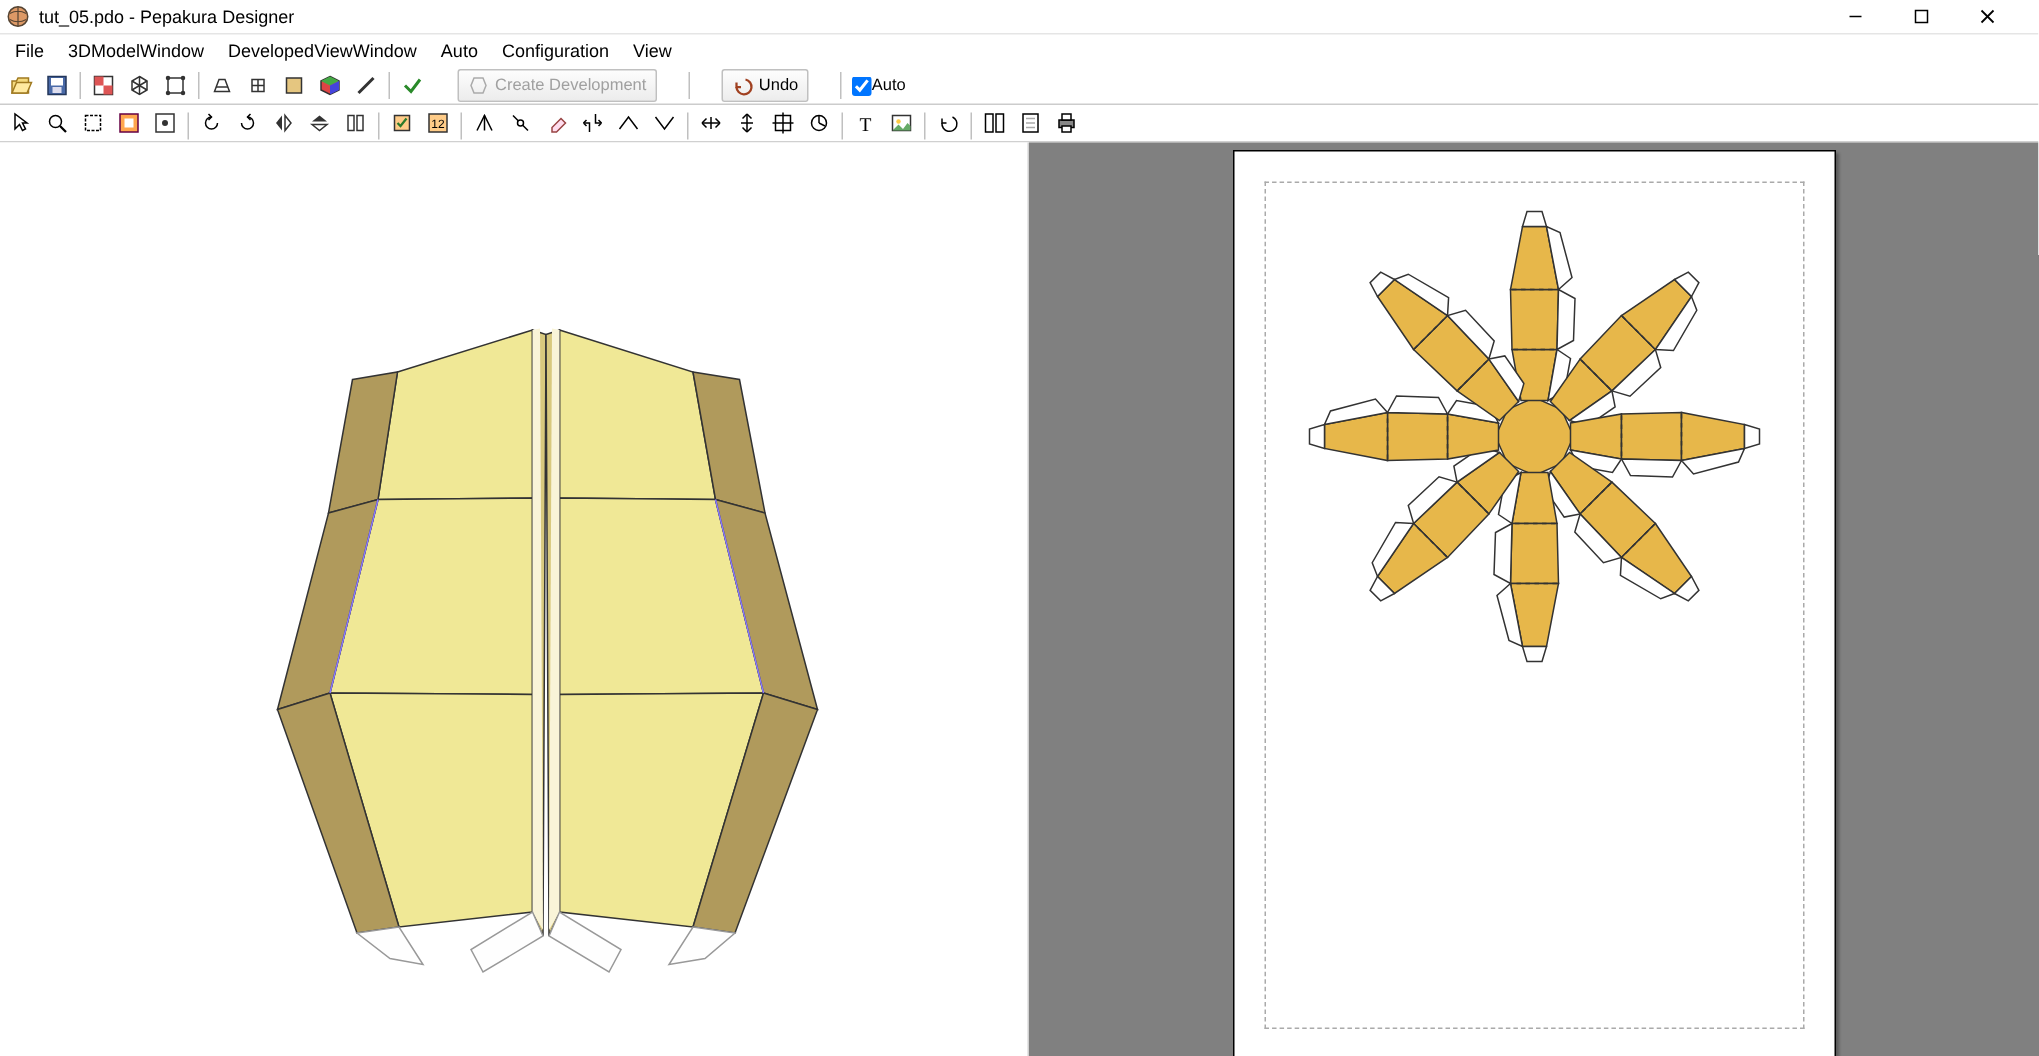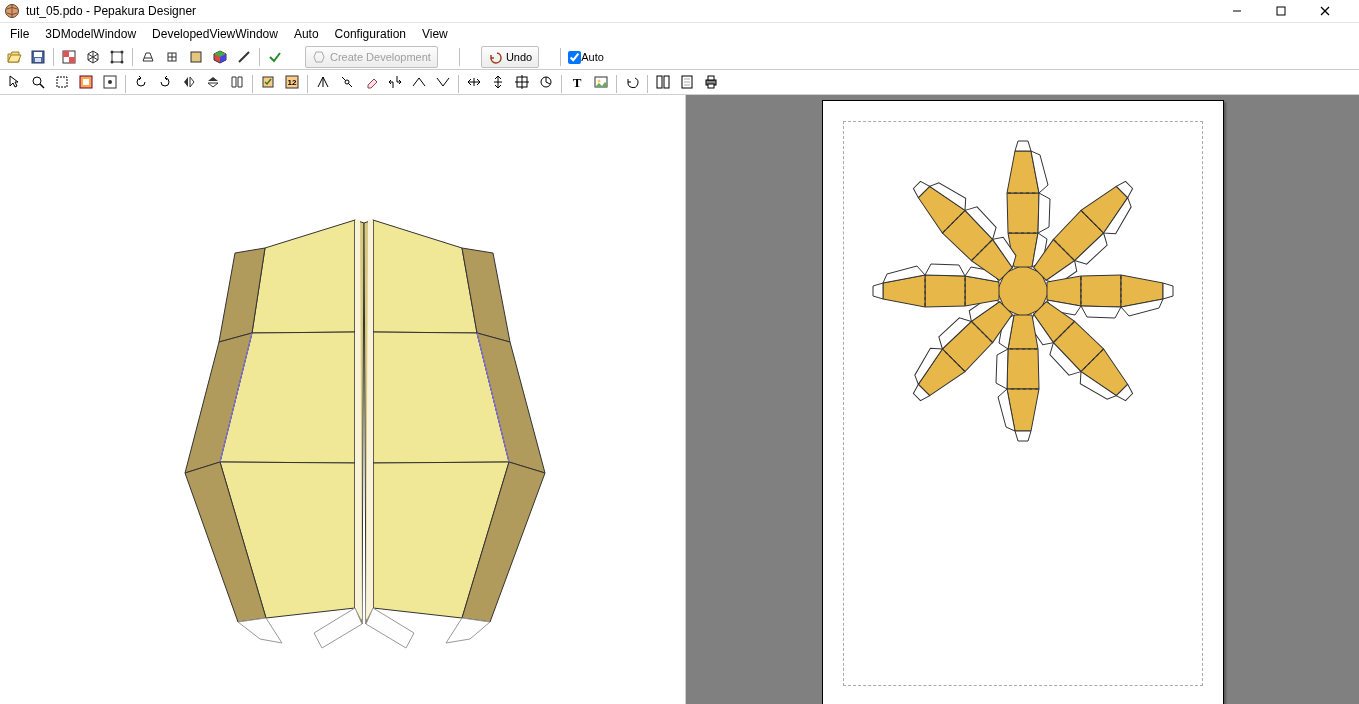--- a/index.html
+++ b/index.html
@@ -60,21 +60,20 @@
     padding: 1px 2px;
     border-bottom: 1px solid #ccc;
     gap: 0;
   }
   .toolbar-row2 {
     display: flex;
     align-items: flex-end;
     padding: 1px 2px;
     border-bottom: 1px solid #d0d0d0;
     gap: 0;
-    font-weight: bold;
   }
   .tb-btn {
     width: 20px;
     height: 20px;
     display: flex;
     align-items: center;
     justify-content: center;
     margin: 0 1px;
     border: 1px solid transparent;
     color: #222;

